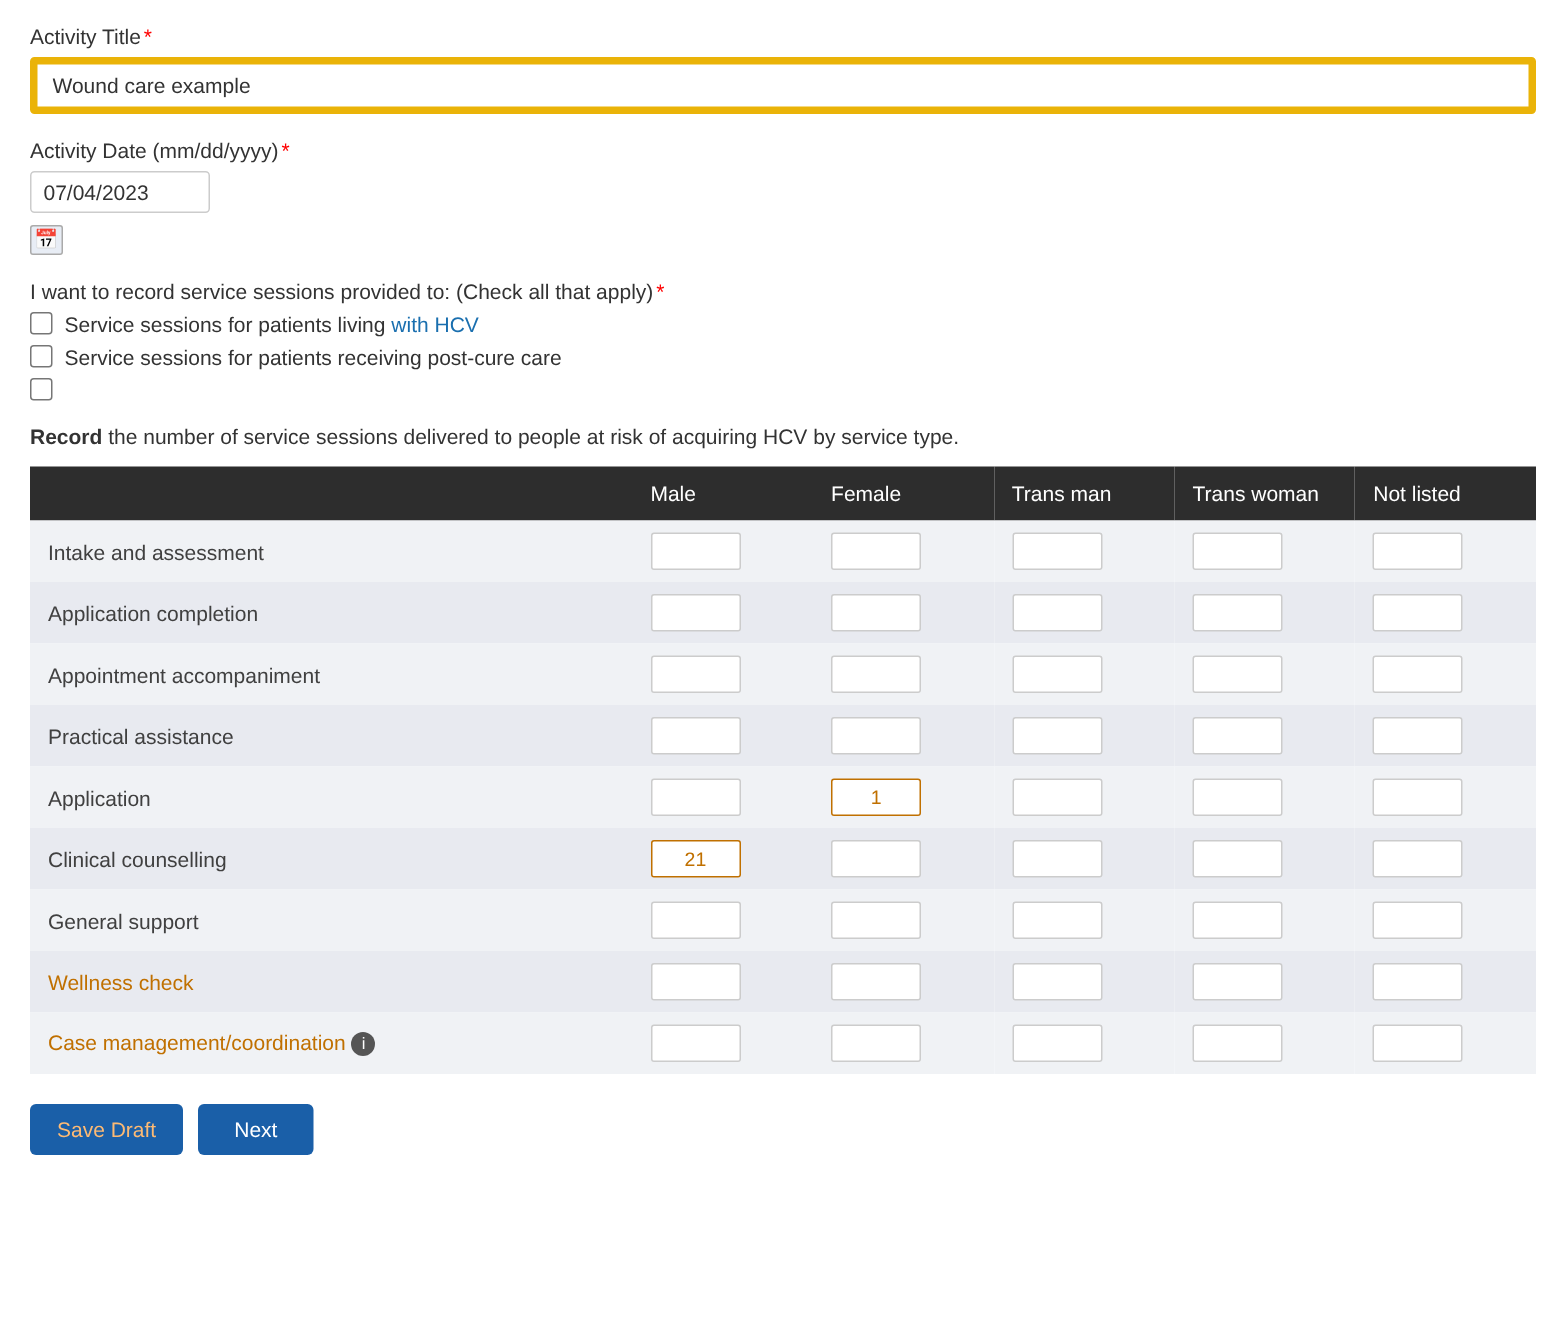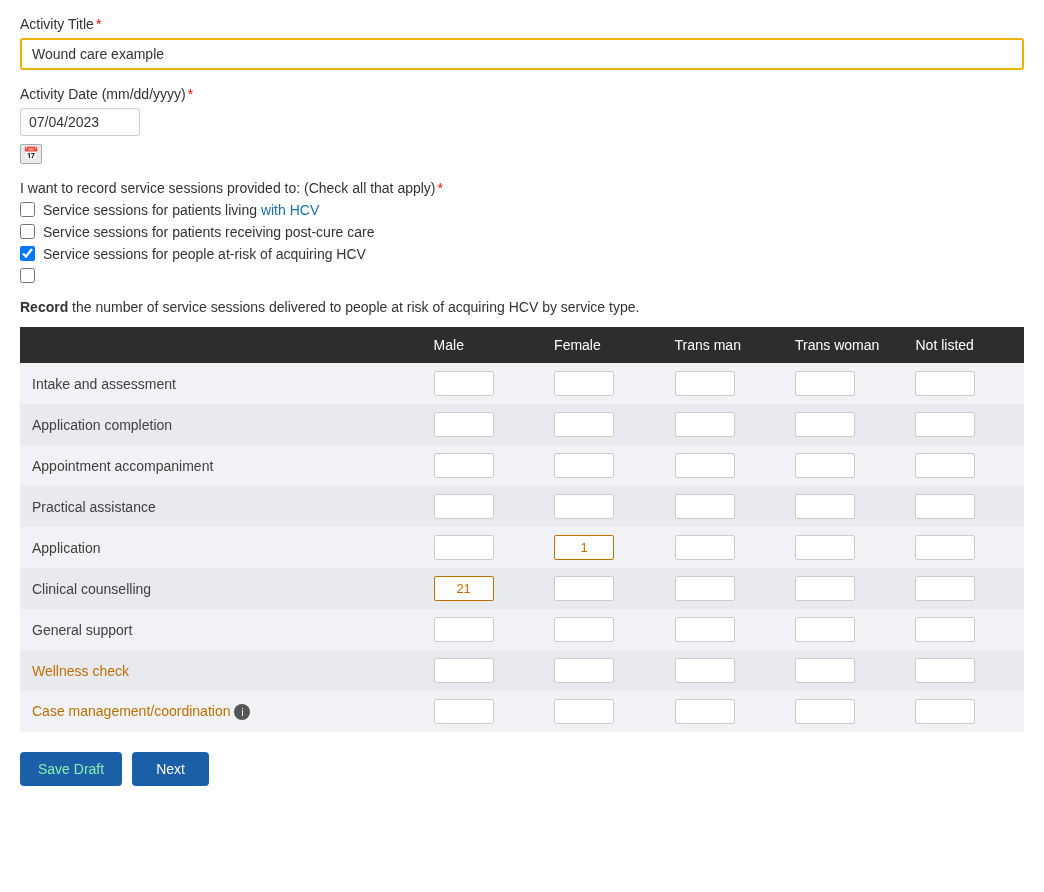--- a/index.html
+++ b/index.html
@@ -13,21 +13,21 @@
     .required-star { color: red; margin-left: 2px; }
     .field-label {
       font-size: 14px;
       margin-bottom: 6px;
       color: #333;
     }
     .field-section { margin-bottom: 16px; }
     .text-input-full {
       width: 100%;
       padding: 6px 10px;
-      border: 2px solid #eab308;
+      border: 5px solid #eab308;
       border-radius: 3px;
       font-size: 14px;
       color: #333;
     }
     .text-input-date {
       padding: 5px 8px;
       border: 1px solid #ccc;
       border-radius: 3px;
       font-size: 14px;
       color: #333;
@@ -140,21 +140,21 @@
       margin-left: 4px;
       vertical-align: middle;
     }
     .btn-area {
       display: flex;
       gap: 10px;
       margin-top: 10px;
     }
     .btn-save-draft {
       background: #1a5fa8;
-      color: #86efac;
+      color: #fdba74;
       border: none;
       padding: 9px 18px;
       border-radius: 4px;
       font-size: 14px;
       cursor: pointer;
     }
     .btn-next {
       background: #1a5fa8;
       color: #fff;
       border: none;
@@ -199,26 +199,20 @@
       </label>
     </div>
 
     <div class="checkbox-item">
       <input type="checkbox" id="cb2" style="">
       <label class="checkbox-label" for="cb2">
         Service sessions for patients receiving post-cure care
       </label>
     </div>
 
-    <div class="checkbox-item">
-      <input type="checkbox" id="cb3" checked="" style="">
-      <label class="checkbox-label" for="cb3">
-        Service sessions for people at-risk of acquiring HCV
-      </label>
-    </div>
 
     <div class="checkbox-item">
       <input type="checkbox" id="cb4" style="">
     </div>
 
   </div>
 </div>
 
 <div class="record-note">
   <strong>Record</strong> the number of service sessions delivered to people at risk of acquiring HCV by service type.

